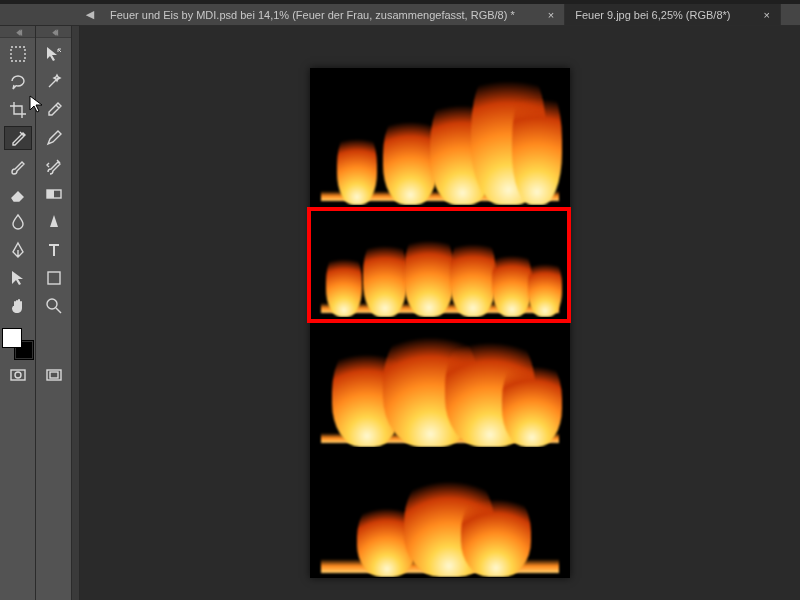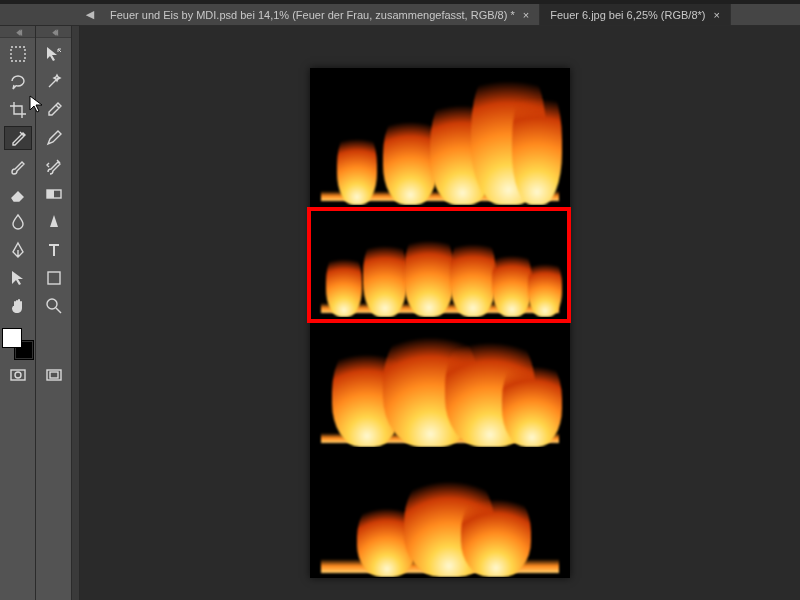--- a/index.html
+++ b/index.html
@@ -13,21 +13,21 @@
   .chrome-strip { height: 4px; background: #1f1f1f; }
 
   
   .tab-bar {
     height: 22px; background: #454545; display: flex; align-items: stretch;
     padding-left: 80px; border-bottom: 1px solid #2b2b2b;
   }
   .tab {
     display: flex; align-items: center; padding: 0 10px;
     border-right: 1px solid #2f2f2f; cursor: pointer;
-    color: #c8c8c8; white-space: nowrap; font-size: 11px;
+    color: #c8c8c8; white-space: nowrap; font-size: 11px; gap: 25px;
   }
   .tab.active { background: #2a2a2a; }
   .tab .close {
     margin-left: 8px; font-size: 11px; color: #c8c8c8; cursor: pointer;
   }
 
   
   .workspace { display: flex; height: calc(600px - 26px); }
   .tool-col {
     width: 36px; background: #535353; border-right: 1px solid #2b2b2b;
@@ -125,21 +125,21 @@
 
 <div class="chrome-strip"></div>
 
 <div class="tab-bar">
   <div class="tab-chevrons">◀</div>
   <div class="tab">
     <span>Feuer und Eis by MDI.psd bei 14,1% (Feuer der Frau, zusammengefasst, RGB/8) *</span>
     <span class="close">×</span>
   </div>
   <div class="tab active">
-    <span>Feuer 6.jpg bei 6,25% (RGB/8*)</span>
+    <span>Feuer 9.jpg bei 6,25% (RGB/8*)</span>
     <span class="close">×</span>
   </div>
 </div>
 
 <div class="workspace">
 
   <div class="tool-col">
     <div class="tool-drag"></div>
 
     <div class="tool-btn">

